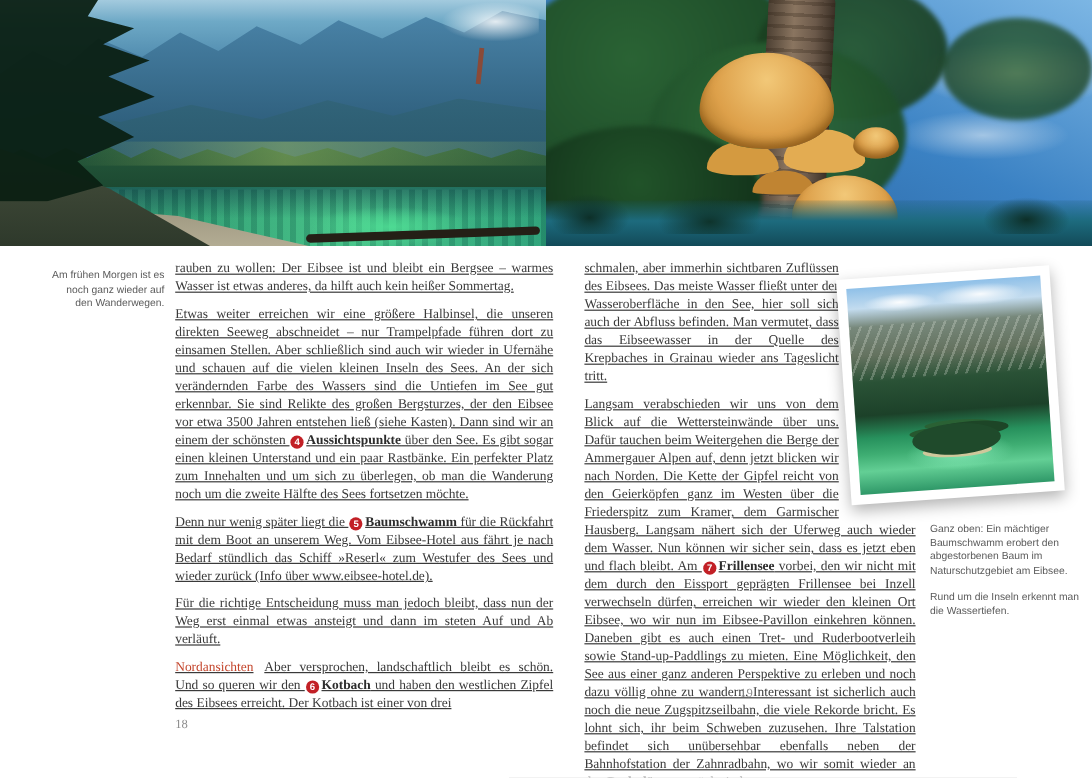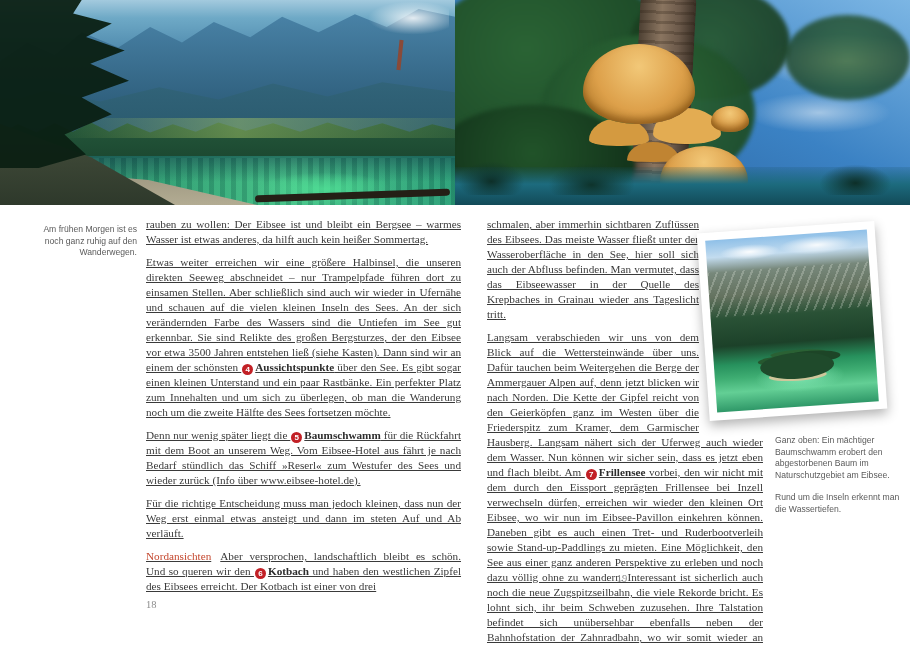--- a/index.html
+++ b/index.html
@@ -126,27 +126,27 @@
       <div class="layer rp-trunk"></div>
       <div class="blob rp-f3"></div>
       <div class="fungi rp-c1"></div>
       <div class="fungi rp-c3"></div>
       <div class="fungi rp-c2"></div>
       <div class="layer rp-water"></div>
       <div class="layer rp-wtrees"></div>
     </div>
   </div>
 
-  <div class="left-caption caption">Am frühen Morgen ist es noch ganz ruhig auf den Wanderwegen.</div>
+  <div class="left-caption caption">Am frühen Morgen ist es noch ganz wieder auf den Wanderwegen.</div>
 
   <div class="left-col body-col">
       <p class="para">rauben zu wollen: Der Eibsee ist und bleibt ein Bergsee – warmes Wasser ist etwas anderes, da hilft auch kein heißer Sommertag.</p>
       <p class="para">Etwas weiter erreichen wir eine größere Halbinsel, die unseren direkten Seeweg abschneidet – nur Trampelpfade führen dort zu einsamen Stellen. Aber schließlich sind auch wir wieder in Ufernähe und schauen auf die vielen kleinen Inseln des Sees. An der sich verändernden Farbe des Wassers sind die Untiefen im See gut erkennbar. Sie sind Relikte des großen Bergsturzes, der den Eibsee vor etwa 3500 Jahren entstehen ließ (siehe Kasten). Dann sind wir an einem der schönsten <span class="marker">4</span><b class="term">Aussichtspunkte</b> über den See. Es gibt sogar einen kleinen Unterstand und ein paar Rastbänke. Ein perfekter Platz zum Innehalten und um sich zu überlegen, ob man die Wanderung noch um die zweite Hälfte des Sees fortsetzen möchte.</p>
       <p class="para">Denn nur wenig später liegt die <span class="marker">5</span><b class="term">Baumschwamm</b> für die Rückfahrt mit dem Boot an unserem Weg. Vom Eibsee-Hotel aus fährt je nach Bedarf stündlich das Schiff »Reserl« zum Westufer des Sees und wieder zurück (Info über www.eibsee-hotel.de).</p>
-      <p class="para">Für die richtige Entscheidung muss man jedoch kleinen, dass nun der Weg erst einmal etwas ansteigt und dann im steten Auf und Ab verläuft.</p>
+      <p class="para">Für die richtige Entscheidung muss man jedoch bleibt, dass nun der Weg erst einmal etwas ansteigt und dann im steten Auf und Ab verläuft.</p>
       <p class="para"><span class="runin">Nordansichten</span>Aber versprochen, landschaftlich bleibt es schön. Und so queren wir den <span class="marker">6</span><b class="term">Kotbach</b> und haben den westlichen Zipfel des Eibsees erreicht. Der Kotbach ist einer von drei</p>
     </div>
 
   <div class="pagenum pagenum-left">18</div>
 
   <div class="right-col body-col">
     <div class="float-spacer"></div>
     <div>
         <p class="para">schmalen, aber immerhin sichtbaren Zuflüssen des Eibsees. Das meiste Wasser fließt unter der Wasseroberfläche in den See, hier soll sich auch der Abfluss befinden. Man vermutet, dass das Eibseewasser in der Quelle des Krepbaches in Grainau wieder ans Tageslicht tritt.</p>
         <p class="para">Langsam verabschieden wir uns von dem Blick auf die Wettersteinwände über uns. Dafür tauchen beim Weitergehen die Berge der Ammergauer Alpen auf, denn jetzt blicken wir nach Norden. Die Kette der Gipfel reicht von den Geierköpfen ganz im Westen über die Friederspitz zum Kramer, dem Garmischer Hausberg. Langsam nähert sich der Uferweg auch wieder dem Wasser. Nun können wir sicher sein, dass es jetzt eben und flach bleibt. Am <span class="marker">7</span><b class="term">Frillensee</b> vorbei, den wir nicht mit dem durch den Eissport geprägten Frillensee bei Inzell verwechseln dürfen, erreichen wir wieder den kleinen Ort Eibsee, wo wir nun im Eibsee-Pavillon einkehren können. Daneben gibt es auch einen Tret- und Ruderbootverleih sowie Stand-up-Paddlings zu mieten. Eine Möglichkeit, den See aus einer ganz anderen Perspektive zu erleben und noch dazu völlig ohne zu wandern. Interessant ist sicherlich auch noch die neue Zugspitzseilbahn, die viele Rekorde bricht. Es lohnt sich, ihr beim Schweben zuzusehen. Ihre Talstation befindet sich unübersehbar ebenfalls neben der Bahnhofstation der Zahnradbahn, wo wir somit wieder an den <b class="term">Parkplätzen</b> zurück sind.</p>

